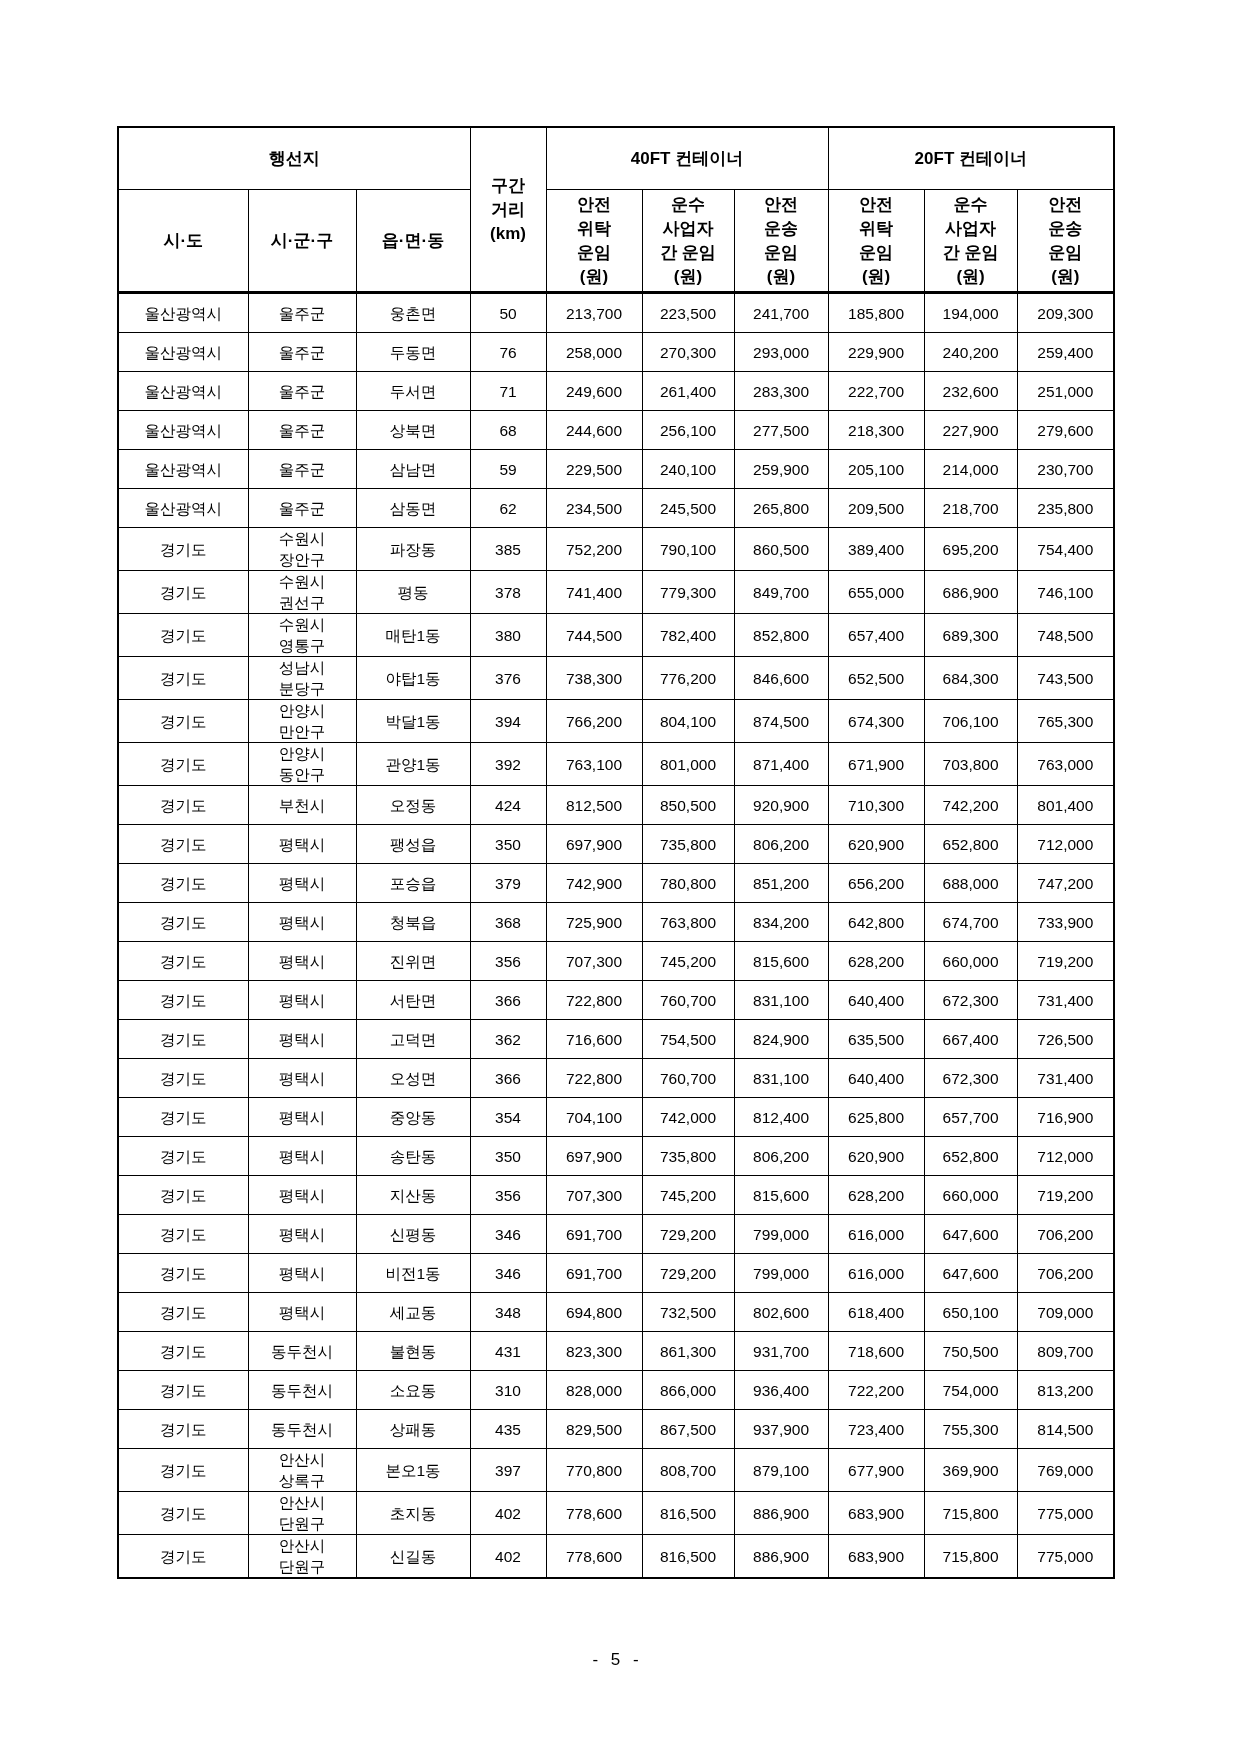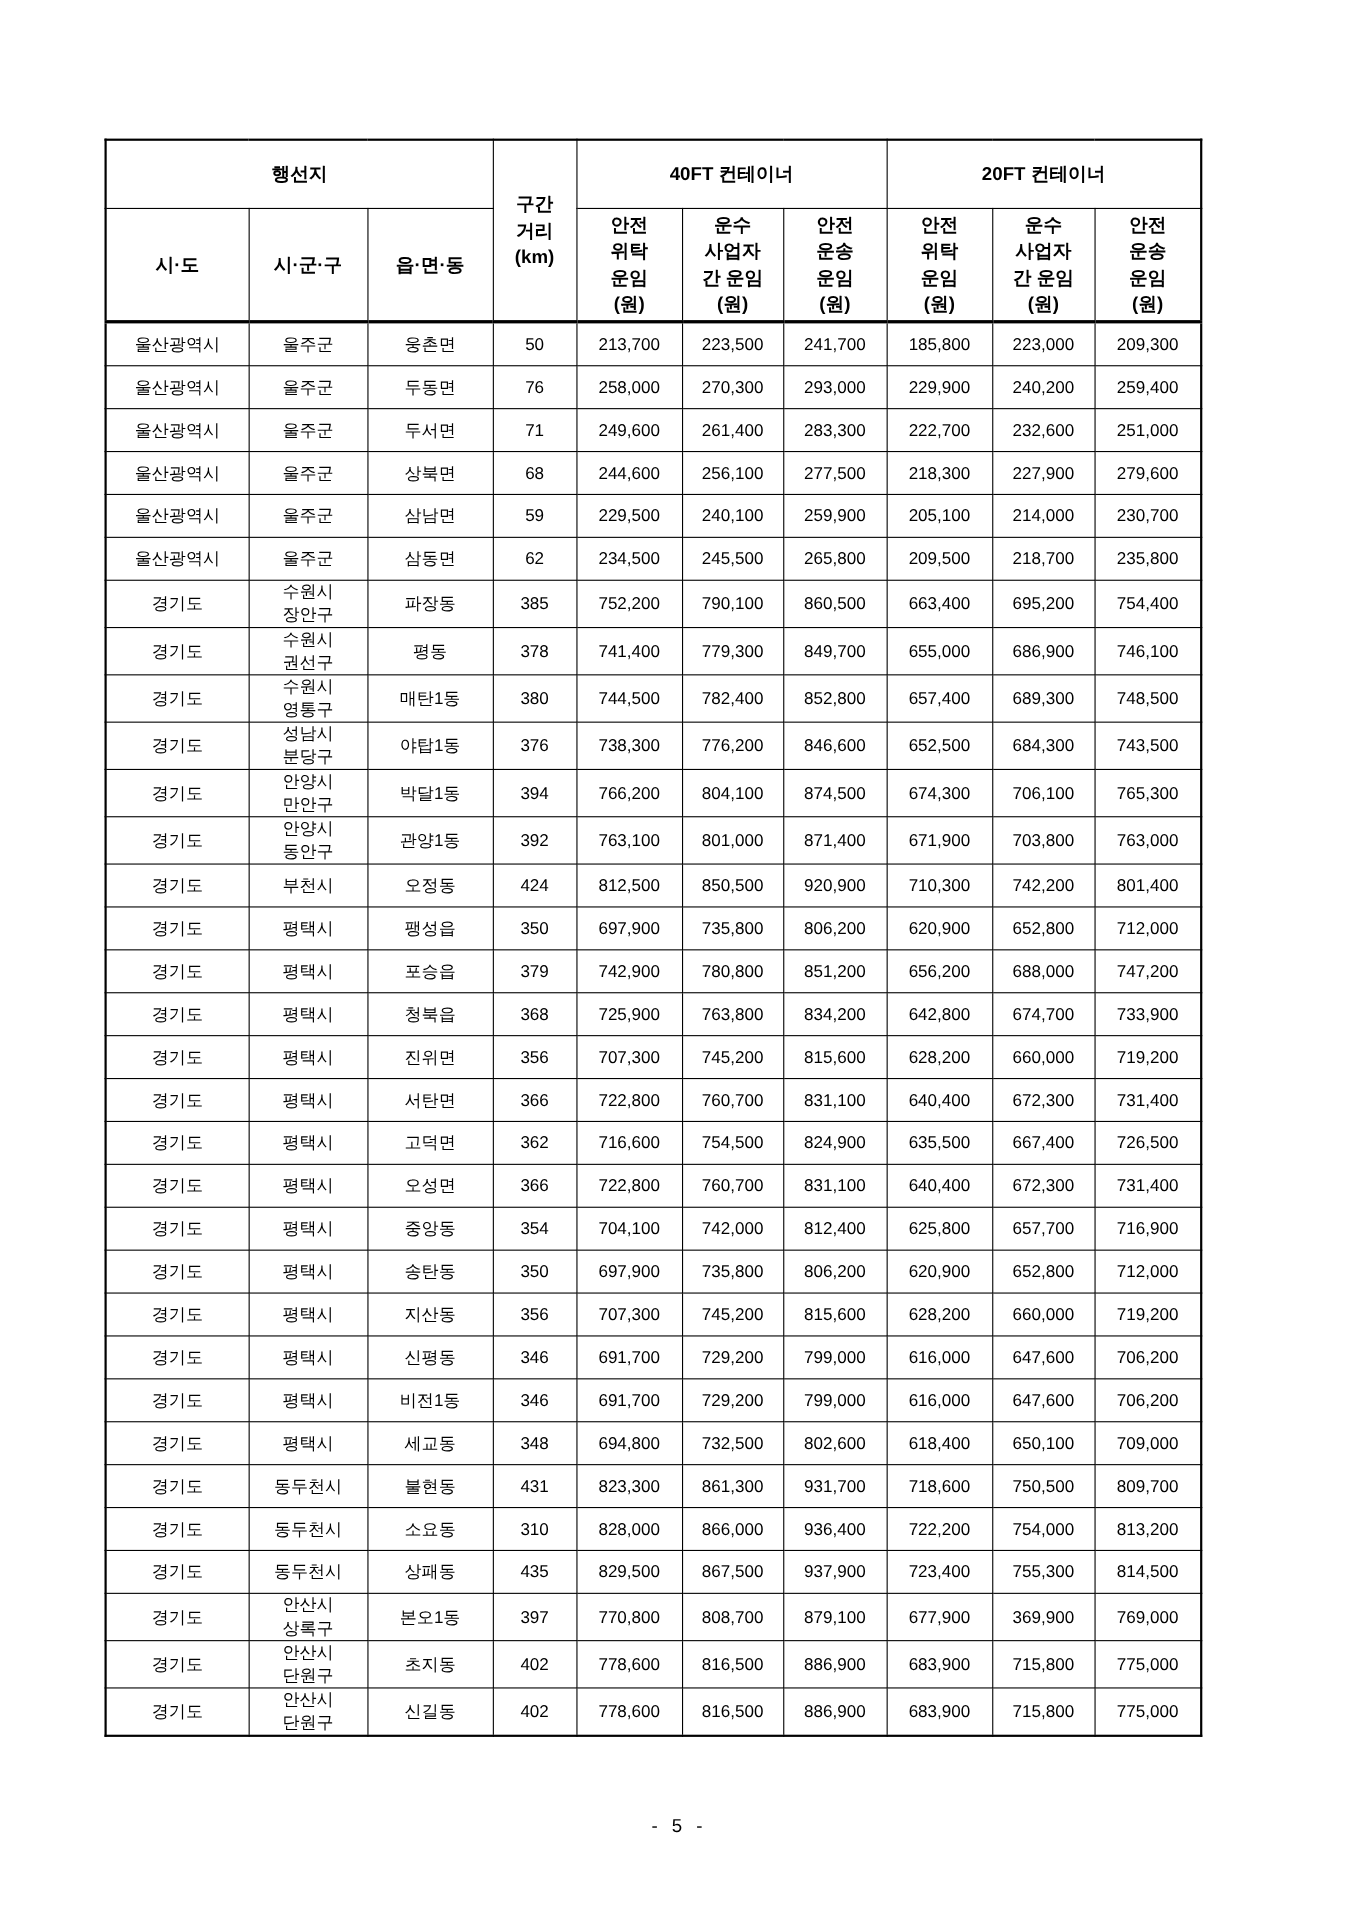--- a/index.html
+++ b/index.html
@@ -11,21 +11,21 @@
     position: relative;
     width: 1235px;
     height: 1749px;
     background: #ffffff;
     font-family: "Liberation Sans", sans-serif;
     color: #000000;
     overflow: hidden;
   }
   table.freight {
     position: absolute;
-    left: 95px;
+    left: 117px;
     top: 126px;
     width: 996px;
     border-collapse: collapse;
     table-layout: fixed;
   }
   table.freight col.c-sido   { width: 130px; }
   table.freight col.c-sigungu{ width: 108px; }
   table.freight col.c-dong   { width: 114px; }
   table.freight col.c-km     { width: 76px;  }
   table.freight col.c-n1     { width: 96px;  }
@@ -115,21 +115,21 @@
     <tbody>
         <tr>
       <td class="cell-sido">울산광역시</td>
       <td class="cell-sigungu">울주군</td>
       <td class="cell-dong">웅촌면</td>
       <td class="cell-km">50</td>
       <td>213,700</td>
       <td>223,500</td>
       <td>241,700</td>
       <td>185,800</td>
-      <td>223,000</td>
+      <td>194,000</td>
       <td>209,300</td>
     </tr>
         <tr>
       <td class="cell-sido">울산광역시</td>
       <td class="cell-sigungu">울주군</td>
       <td class="cell-dong">두동면</td>
       <td class="cell-km">76</td>
       <td>258,000</td>
       <td>270,300</td>
       <td>293,000</td>
@@ -186,21 +186,21 @@
       <td>235,800</td>
     </tr>
         <tr>
       <td class="cell-sido">경기도</td>
       <td class="cell-sigungu">수원시<br>장안구</td>
       <td class="cell-dong">파장동</td>
       <td class="cell-km">385</td>
       <td>752,200</td>
       <td>790,100</td>
       <td>860,500</td>
-      <td>663,400</td>
+      <td>389,400</td>
       <td>695,200</td>
       <td>754,400</td>
     </tr>
         <tr>
       <td class="cell-sido">경기도</td>
       <td class="cell-sigungu">수원시<br>권선구</td>
       <td class="cell-dong">평동</td>
       <td class="cell-km">378</td>
       <td>741,400</td>
       <td>779,300</td>

